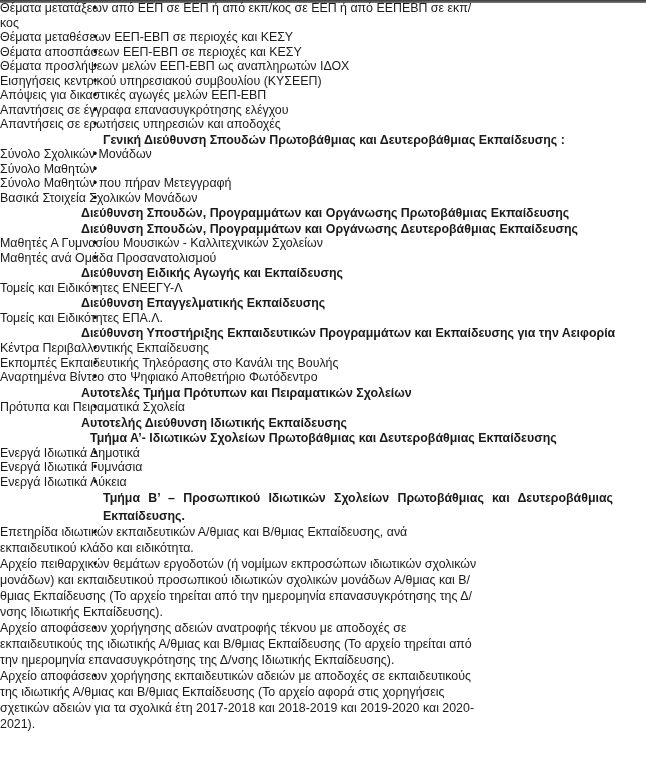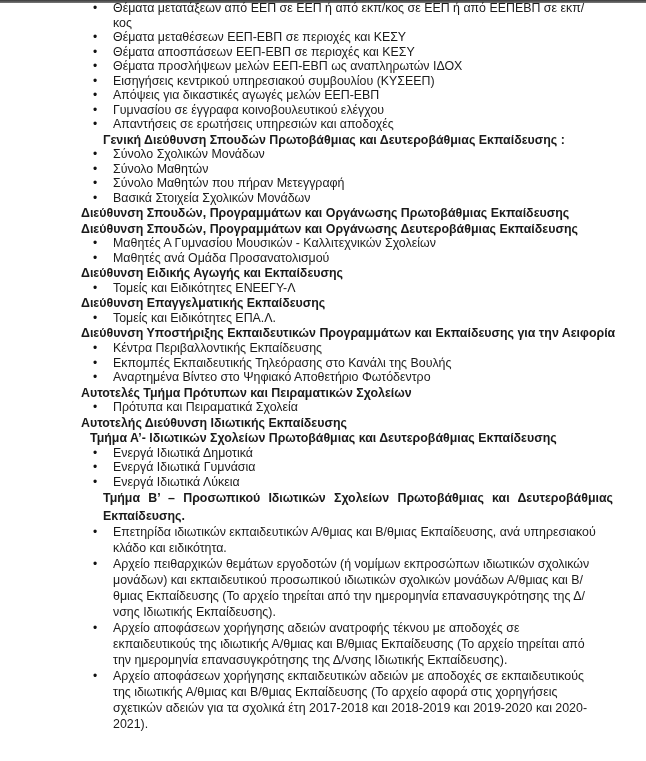--- a/index.html
+++ b/index.html
@@ -8,21 +8,21 @@
     font-family: "Liberation Sans", "DejaVu Sans", sans-serif;
     color: #1a1a1a;
   }
   .topbar {
     position: absolute; left: 0; top: 0; width: 646px; height: 3px;
     background: linear-gradient(#3a3a3a, #7a7a7a);
   }
   .doc { position: absolute; left: 0; top: 1px; width: 646px; }
   .list { margin: 0; padding: 0; list-style: none; }
   .item {
-    position: relative; padding-left: 113px; font-size: 12.4px; line-height: 14.5px;
+    position: relative; font-size: 12.4px; line-height: 14.5px;
     width: 490px;
   }
   .item::before {
     content: "•"; position: absolute; left: 93px; top: 0; font-size: 12px; color: #111;
   }
   .item.multi { line-height: 16px; width: 485px; }
   .heading {
     font-weight: bold; font-size: 12.4px; line-height: 14.6px; padding-left: 103px;
     margin-top: 1px;
   }
@@ -41,21 +41,21 @@
 
 <div class="doc">
 
   <ul class="list">
     <li class="item">Θέματα μετατάξεων από ΕΕΠ σε ΕΕΠ ή από εκπ/κος σε ΕΕΠ ή από ΕΕΠΕΒΠ σε εκπ/κος</li>
     <li class="item">Θέματα μεταθέσεων ΕΕΠ-ΕΒΠ σε περιοχές και ΚΕΣΥ</li>
     <li class="item">Θέματα αποσπάσεων  ΕΕΠ-ΕΒΠ σε περιοχές και ΚΕΣΥ</li>
     <li class="item">Θέματα προσλήψεων  μελών  ΕΕΠ-ΕΒΠ ως αναπληρωτών ΙΔΟΧ</li>
     <li class="item">Εισηγήσεις κεντρικού υπηρεσιακού συμβουλίου (ΚΥΣΕΕΠ)</li>
     <li class="item">Απόψεις για δικαστικές αγωγές μελών ΕΕΠ-ΕΒΠ</li>
-    <li class="item">Γυμνασίου σε έγγραφα κοινοβουλευτικού ελέγχου</li>
+    <li class="item">Απαντήσεις σε έγγραφα επανασυγκρότησης ελέγχου</li>
     <li class="item">Απαντήσεις σε ερωτήσεις υπηρεσιών και αποδοχές</li>
   </ul>
 
   <div class="heading">Γενική Διεύθυνση Σπουδών Πρωτοβάθμιας και Δευτεροβάθμιας Εκπαίδευσης :</div>
   <ul class="list">
     <li class="item">Σύνολο Σχολικών Μονάδων</li>
     <li class="item">Σύνολο Μαθητών</li>
     <li class="item">Σύνολο Μαθητών που πήραν Μετεγγραφή</li>
     <li class="item">Βασικά Στοιχεία Σχολικών Μονάδων</li>
   </ul>
@@ -95,19 +95,19 @@
   <div class="heading h3">Τμήμα Α’- Ιδιωτικών Σχολείων Πρωτοβάθμιας και Δευτεροβάθμιας Εκπαίδευσης</div>
   <ul class="list">
     <li class="item">Ενεργά Ιδιωτικά Δημοτικά</li>
     <li class="item">Ενεργά Ιδιωτικά Γυμνάσια</li>
     <li class="item">Ενεργά Ιδιωτικά Λύκεια</li>
   </ul>
 
   <div class="heading justified">Τμήμα Β’ – Προσωπικού Ιδιωτικών Σχολείων Πρωτοβάθμιας και Δευτεροβάθμιας</div>
   <div class="heading cont">Εκπαίδευσης.</div>
   <ul class="list">
-    <li class="item multi">Επετηρίδα ιδιωτικών εκπαιδευτικών Α/θμιας και Β/θμιας Εκπαίδευσης, ανά υπηρεσιακού κλάδο και ειδικότητα.</li>
+    <li class="item multi">Επετηρίδα ιδιωτικών εκπαιδευτικών Α/θμιας και Β/θμιας Εκπαίδευσης, ανά εκπαιδευτικού κλάδο και ειδικότητα.</li>
     <li class="item multi">Αρχείο πειθαρχικών θεμάτων εργοδοτών (ή νομίμων εκπροσώπων ιδιωτικών σχολικών μονάδων) και εκπαιδευτικού προσωπικού ιδιωτικών σχολικών μονάδων Α/θμιας και Β/θμιας Εκπαίδευσης (Το αρχείο τηρείται από την ημερομηνία επανασυγκρότησης της Δ/νσης Ιδιωτικής Εκπαίδευσης).</li>
     <li class="item multi">Αρχείο αποφάσεων χορήγησης αδειών ανατροφής τέκνου με αποδοχές σε εκπαιδευτικούς της ιδιωτικής Α/θμιας και Β/θμιας Εκπαίδευσης (Το αρχείο τηρείται από την ημερομηνία επανασυγκρότησης της Δ/νσης Ιδιωτικής Εκπαίδευσης).</li>
     <li class="item multi">Αρχείο αποφάσεων χορήγησης εκπαιδευτικών αδειών με αποδοχές σε εκπαιδευτικούς της ιδιωτικής Α/θμιας και Β/θμιας Εκπαίδευσης (Το αρχείο αφορά στις χορηγήσεις σχετικών αδειών για τα σχολικά έτη 2017-2018 και 2018-2019 και 2019-2020 και 2020-2021).</li>
 
   </ul>
 </div>
 
 </body></html>

